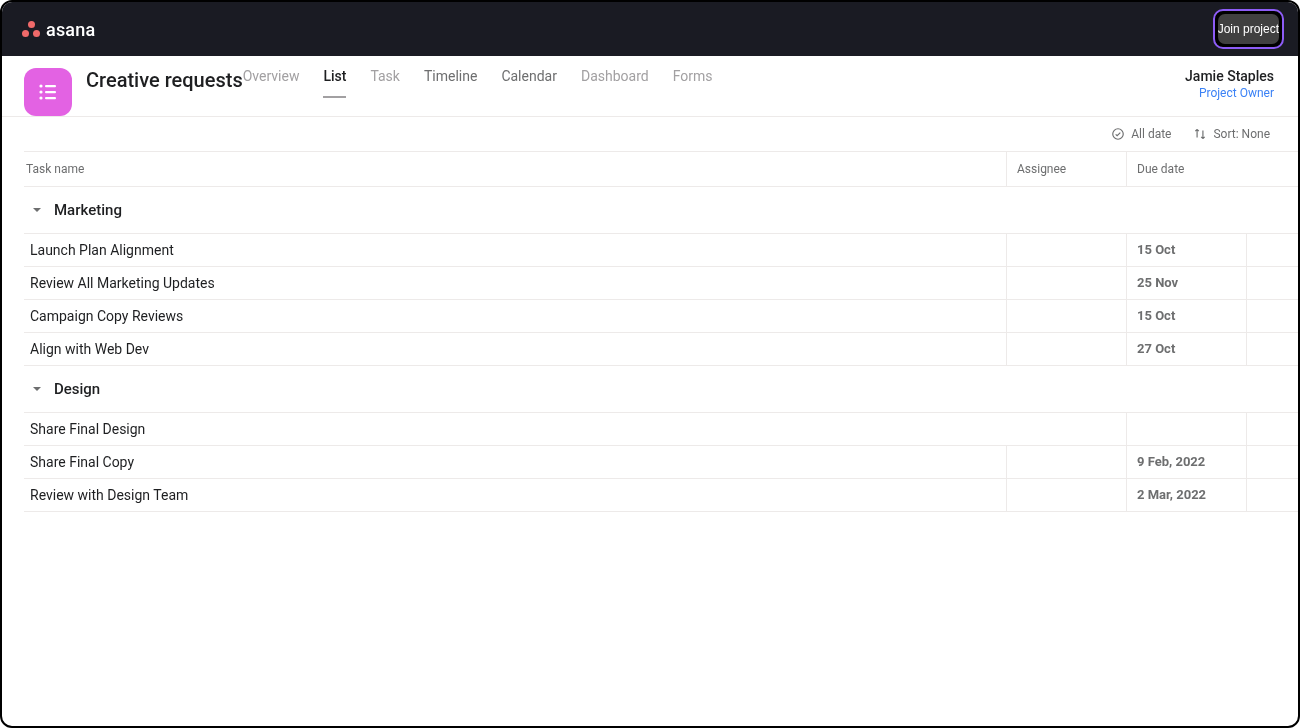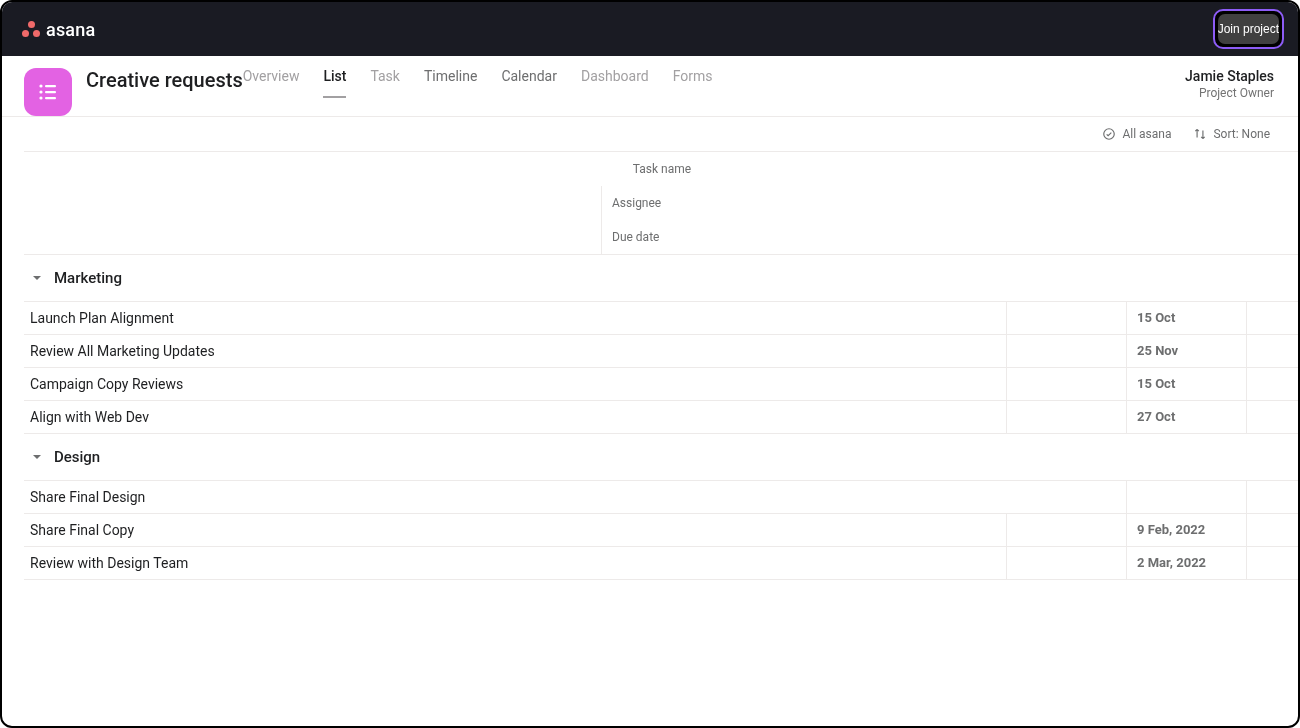--- a/index.html
+++ b/index.html
@@ -131,21 +131,21 @@
     text-align: right;
     padding-right: 2px;
   }
   .owner-name {
     font-size: 14px;
     font-weight: 500;
     color: #1e1f21;
   }
   .owner-role {
     font-size: 12px;
-    color: #737373;
+    color: #3b82f6;
     margin-top: 2px;
   }
 
   
   .toolbar {
     display: flex;
     align-items: center;
     justify-content: flex-end;
     padding: 10px 28px 10px 22px;
     gap: 22px;
@@ -162,21 +162,20 @@
 
   
   .colhead {
     display: flex;
     align-items: center;
     border-top: 1px solid #edeae9;
     border-bottom: 1px solid #edeae9;
     margin: 0 0 0 22px;
     font-size: 12px;
     color: #6d6e6f;
-    flex-direction: column;
   }
   .col-task { flex: 1; padding: 10px 0 10px 2px; }
   .col-assignee { width: 120px; padding: 10px 10px; border-left: 1px solid #edeae9; }
   .col-due { width: 120px; padding: 10px 10px; border-left: 1px solid #edeae9; }
   .col-extra { width: 52px; border-left: 1px solid #edeae9; }
 
   
   .task-area {
     margin-left: 22px;
     overflow-y: auto;
@@ -278,21 +277,21 @@
     <div class="owner-role">Project Owner</div>
   </div>
 </div>
 
 <div class="toolbar">
   <div class="tool">
     <svg width="14" height="14" viewBox="0 0 24 24" fill="none" stroke="#6d6e6f" stroke-width="2">
       <circle cx="12" cy="12" r="9"></circle>
       <path d="M8 12.5l2.5 2.5L16 9.5"></path>
     </svg>
-    <span>All asana</span>
+    <span>All date</span>
   </div>
   <div class="tool">
     <svg width="14" height="14" viewBox="0 0 24 24" fill="none" stroke="#6d6e6f" stroke-width="2">
       <path d="M7 4v14M7 4l-3 3M7 4l3 3"></path>
       <path d="M17 20V6M17 20l-3-3M17 20l3-3"></path>
     </svg>
     <span>Sort: None</span>
   </div>
 </div>
 

